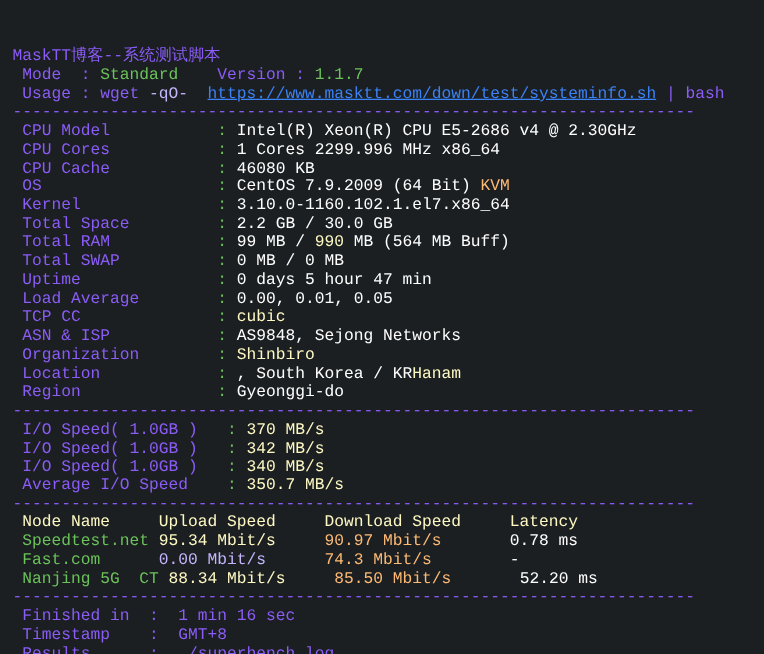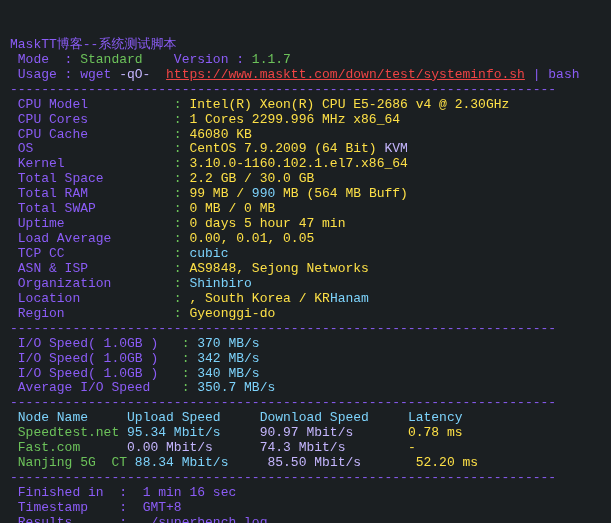--- a/index.html
+++ b/index.html
@@ -6,24 +6,24 @@
     background: #1b1f22;
     color: #c8cdd1;
     font-family: "Courier New", Consolas, monospace;
     font-size: 13px;
     line-height: 1.15;
     margin: 0;
     padding: 8px 10px;
     white-space: pre;
   }
   .green  { color: #6cc25a; }
-  .yellow { color: #7dd3fc; }
-  .cyan   { color: #fde047; margin-top: 43px; }
-  .red    { color: #c4b5fd; }
+  .yellow { color: #fef9c3; }
+  .cyan   { color: #ffffff; margin-top: 43px; }
+  .red    { color: #fdba74; }
   .dgreen { color: #c4b5fd; }
   .grey   { color: #8b5cf6; }
-  a.link  { color: #ef4444; }
+  a.link  { color: #3b82f6; }
 </style>
 </head>
 <body>
 
 <div id="out"><div><span class="grey">MaskTT博客--系统测试脚本</span></div><div><span class="grey"> Mode  : </span><span class="green">Standard</span><span class="grey">    Version : </span><span class="green">1.1.7</span></div><div><span class="grey"> Usage : wget </span><span class="dgreen">-qO-</span><span class="grey">  </span><a class="link" href="#">https://www.masktt.com/down/test/systeminfo.sh</a><span class="grey"> | bash</span></div><div><span class="grey">----------------------------------------------------------------------</span></div><div><span class="grey"> CPU Model          </span><span class="green"> : </span><span class="cyan">Intel(R) Xeon(R) CPU E5-2686 v4 @ 2.30GHz</span></div><div><span class="grey"> CPU Cores          </span><span class="green"> : </span><span class="cyan">1 Cores 2299.996 MHz x86_64</span></div><div><span class="grey"> CPU Cache          </span><span class="green"> : </span><span class="cyan">46080 KB</span></div><div><span class="grey"> OS                 </span><span class="green"> : </span><span class="cyan">CentOS 7.9.2009 (64 Bit) </span><span class="red">KVM</span></div><div><span class="grey"> Kernel             </span><span class="green"> : </span><span class="cyan">3.10.0-1160.102.1.el7.x86_64</span></div><div><span class="grey"> Total Space        </span><span class="green"> : </span><span class="cyan">2.2 GB / 30.0 GB</span></div><div><span class="grey"> Total RAM          </span><span class="green"> : </span><span class="cyan">99 MB / </span><span class="yellow">990</span><span class="cyan"> MB (564 MB Buff)</span></div><div><span class="grey"> Total SWAP         </span><span class="green"> : </span><span class="cyan">0 MB / 0 MB</span></div><div><span class="grey"> Uptime             </span><span class="green"> : </span><span class="cyan">0 days 5 hour 47 min</span></div><div><span class="grey"> Load Average       </span><span class="green"> : </span><span class="cyan">0.00, 0.01, 0.05</span></div><div><span class="grey"> TCP CC             </span><span class="green"> : </span><span class="yellow">cubic</span></div><div><span class="grey"> ASN &amp; ISP          </span><span class="green"> : </span><span class="cyan">AS9848, Sejong Networks</span></div><div><span class="grey"> Organization       </span><span class="green"> : </span><span class="yellow">Shinbiro</span></div><div><span class="grey"> Location           </span><span class="green"> : </span><span class="cyan">, South Korea / KR</span><span class="yellow">Hanam</span></div><div><span class="grey"> Region             </span><span class="green"> : </span><span class="cyan">Gyeonggi-do</span></div><div><span class="grey">----------------------------------------------------------------------</span></div><div><span class="grey"> I/O Speed( 1.0GB ) </span><span class="green">  : </span><span class="yellow">370 MB/s</span></div><div><span class="grey"> I/O Speed( 1.0GB ) </span><span class="green">  : </span><span class="yellow">342 MB/s</span></div><div><span class="grey"> I/O Speed( 1.0GB ) </span><span class="green">  : </span><span class="yellow">340 MB/s</span></div><div><span class="grey"> Average I/O Speed  </span><span class="green">  : </span><span class="yellow">350.7 MB/s</span></div><div><span class="grey">----------------------------------------------------------------------</span></div><div><span class="yellow"> Node Name     </span><span class="yellow">Upload Speed     </span><span class="yellow">Download Speed     </span><span class="yellow">Latency   </span></div><div><span class="green"> Speedtest.net </span><span class="yellow">95.34 Mbit/s     </span><span class="red">90.97 Mbit/s       </span><span class="cyan">0.78 ms   </span></div><div><span class="green"> Fast.com      </span><span class="dgreen">0.00 Mbit/s      </span><span class="red">74.3 Mbit/s        </span><span class="cyan">-         </span></div><div><span class="green"> Nanjing 5G  CT</span><span class="grey"> </span><span class="yellow">88.34 Mbit/s     </span><span class="red">85.50 Mbit/s       </span><span class="cyan">52.20 ms  </span></div><div><span class="grey">----------------------------------------------------------------------</span></div><div><span class="grey"> Finished in  :  </span><span class="grey">1 min 16 sec</span></div><div><span class="grey"> Timestamp    :  </span><span class="grey">GMT+8</span></div><div><span class="grey"> Results      :  </span><span class="grey">./superbench.log</span></div></div>
 
 
 </body></html>

